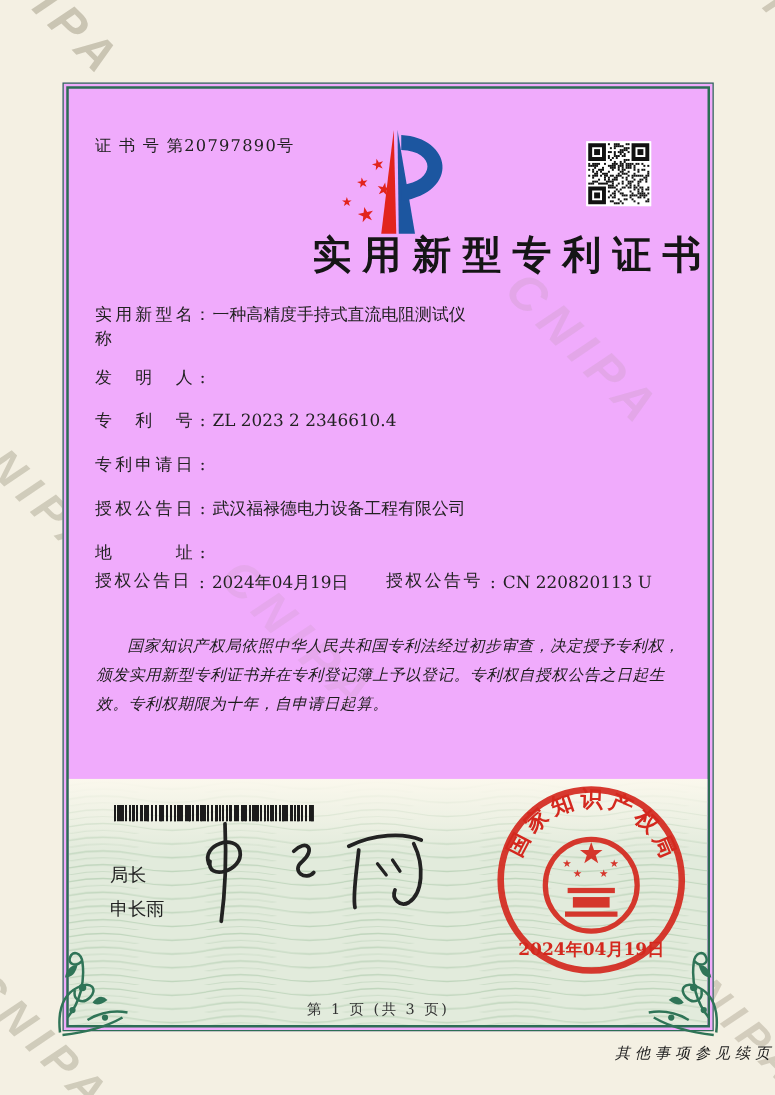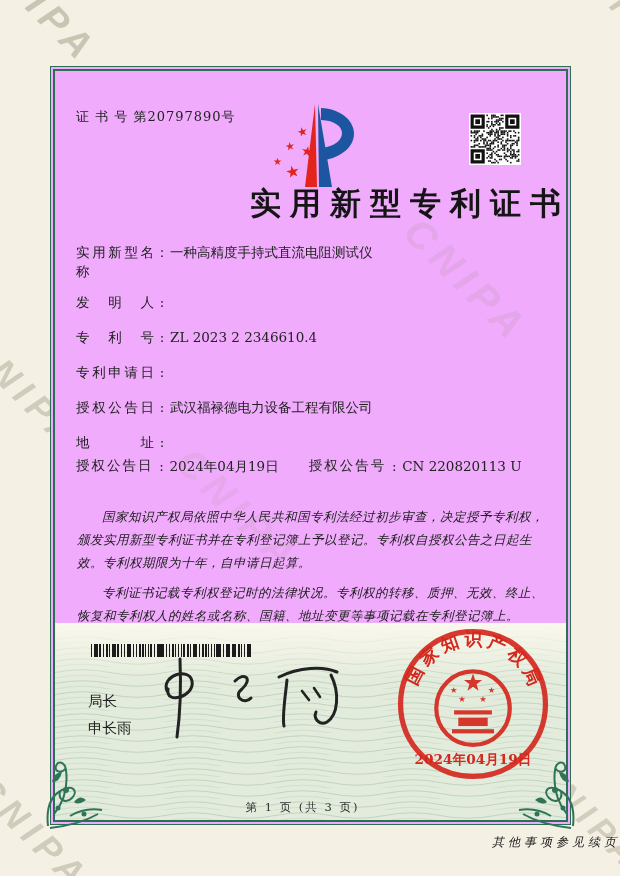--- a/index.html
+++ b/index.html
@@ -450,21 +450,20 @@
       <span class="half right">
         <span class="glbl">授权公告号</span>
         <span class="colon">:</span>
         <span>CN 220820113 U</span>
       </span>
     </div>
   </div>
 
   <div class="paras">
     <p>国家知识产权局依照中华人民共和国专利法经过初步审查，决定授予专利权，颁发实用新型专利证书并在专利登记簿上予以登记。专利权自授权公告之日起生效。专利权期限为十年，自申请日起算。</p>
-    <p>专利证书记载专利权登记时的法律状况。专利权的转移、质押、无效、终止、恢复和专利权人的姓名或名称、国籍、地址变更等事项记载在专利登记簿上。</p>
   </div>
 
   <div class="barcode"></div>
 
   <div class="sig-block">
     <div>局长</div>
     <div>申长雨</div>
   </div>
 
   <div class="signature">

